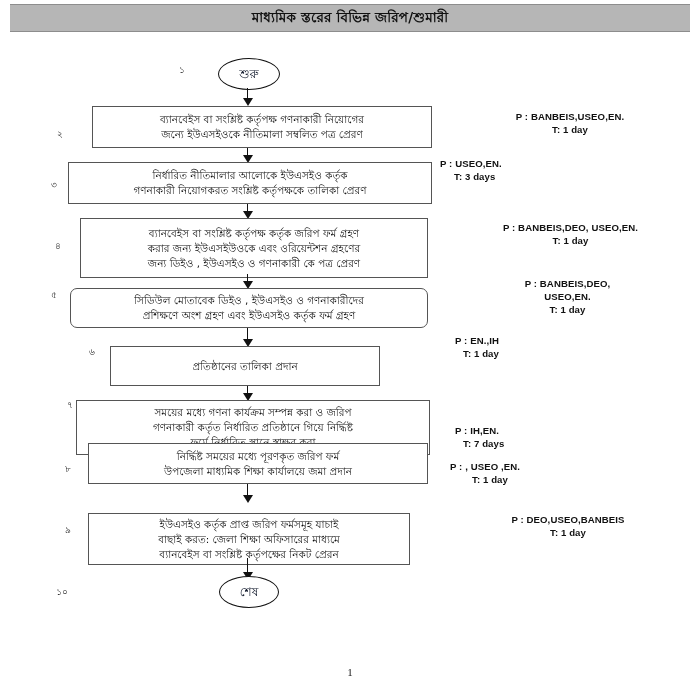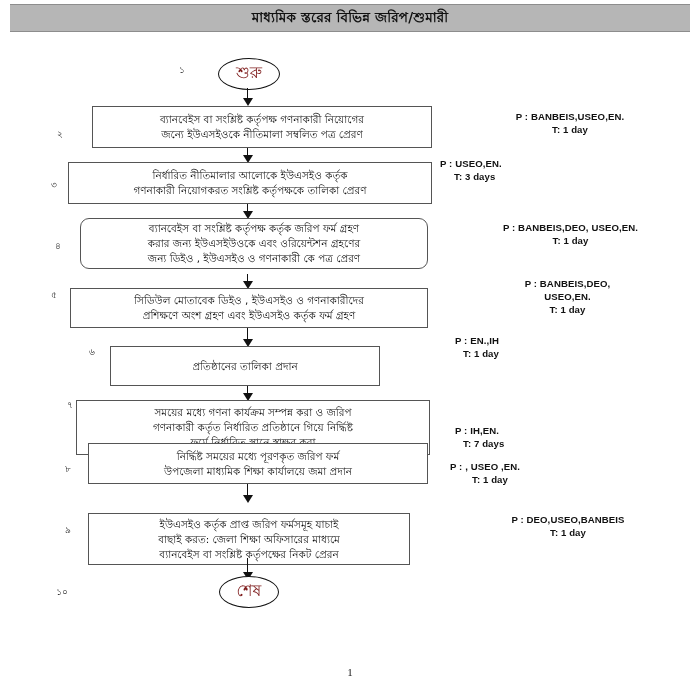--- a/index.html
+++ b/index.html
@@ -65,23 +65,23 @@
   .terminator {
     position: absolute;
     border: 1.3px solid #111111;
     border-radius: 50%;
     background: #ffffff;
     display: flex;
     align-items: center;
     justify-content: center;
   }
   .terminator span {
-    font-family: Liberation Mono, monospace;
-    font-size: 16px;
-    color: #7f1d1d;
+    font-family: Liberation Sans, sans-serif;
+    font-size: 12px;
+    color: #0f172a;
     line-height: 1;
   }
 
   
   .process-box {
     position: absolute;
     border: 1.2px solid #555555;
     background: #ffffff;
     box-sizing: border-box;
     display: flex;
@@ -170,30 +170,30 @@
   <div class="arrowhead" style="left:243px; top:155px;"></div>
 
   <div class="process-box" style="left:68px; top:162px; width:364px; height:42px;">
     <div class="line">নির্ধারিত  নীতিমালার  আলোকে ইউএসইও কর্তৃক</div>
     <div class="line">গণনাকারী নিয়োগকরত সংশ্লিষ্ট কর্তৃপক্ষকে তালিকা প্রেরণ</div>
   </div>
 
   <div class="connector" style="left:247px; top:204px; height:10px;"></div>
   <div class="arrowhead" style="left:243px; top:211px;"></div>
 
-  <div class="process-box" style="left:80px; top:218px; width:348px; height:51px;border-radius:9px;">
+  <div class="process-box" style="left:80px; top:218px; width:348px; height:60px;">
     <div class="line">ব্যানবেইস বা সংশ্লিষ্ট কর্তৃপক্ষ কর্তৃক জরিপ ফর্ম গ্রহণ</div>
     <div class="line">করার জন্য ইউএসইউওকে এবং  ওরিয়েন্টশন গ্রহণের</div>
     <div class="line">জন্য ডিইও , ইউএসইও ও গণনাকারী কে পত্র প্রেরণ</div>
   </div>
 
   <div class="connector" style="left:247px; top:274px; height:10px;"></div>
   <div class="arrowhead" style="left:243px; top:281px;"></div>
 
-  <div class="process-box" style="left:70px; top:288px; width:358px; height:40px;">
+  <div class="process-box" style="left:70px; top:288px; width:358px; height:40px;border-radius:7px;">
     <div class="line">সিডিউল মোতাবেক ডিইও , ইউএসইও ও গণনাকারীদের</div>
     <div class="line">প্রশিক্ষণে অংশ  গ্রহণ এবং  ইউএসইও কর্তৃক ফর্ম গ্রহণ</div>
   </div>
 
   <div class="connector" style="left:247px; top:328px; height:14px;"></div>
   <div class="arrowhead" style="left:243px; top:339px;"></div>
 
   <div class="process-box" style="left:110px; top:346px; width:270px; height:40px;">
     <div class="line">প্রতিষ্ঠানের তালিকা প্রদান</div>
   </div>

